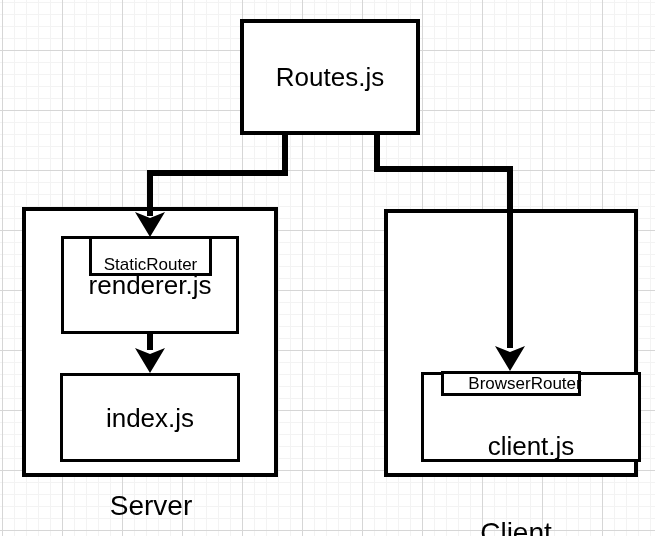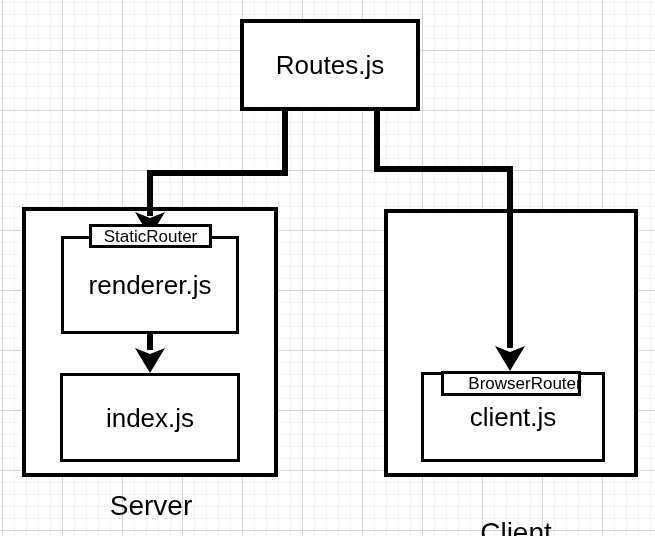--- a/index.html
+++ b/index.html
@@ -98,36 +98,36 @@
   <div class="edge-seg" style="left:507px; top:166px; width:6px; height:182px;"></div>
   <svg class="arrowhead" style="left:495px; top:346px;" width="30" height="25" viewBox="0 0 30 25">
     <polygon points="15,25 0,0 15,6 30,0" fill="currentColor"></polygon>
   </svg>
 
   <div class="edge-seg" style="left:147px; top:322px; width:6px; height:28px;"></div>
   <svg class="arrowhead" style="left:135px; top:348px;" width="30" height="25" viewBox="0 0 30 25">
     <polygon points="15,25 0,0 15,6 30,0" fill="currentColor"></polygon>
   </svg>
 
-  <div class="node thick" style="left:240px; top:19px; width:180px; height:92px;">
+  <div class="node thick" style="left:240px; top:19px; width:180px; height:116px;">
     <span class="lbl">Routes.js</span>
   </div>
 
   <div class="node" style="left:61px; top:236px; width:178px; height:98px;">
     <span class="lbl">renderer.js</span>
   </div>
-  <div class="badge" style="left:89px; top:224px; width:123px; height:24px;align-items:flex-end;">
+  <div class="badge" style="left:89px; top:236px; width:123px; height:40px;align-items:flex-end;">
     <span class="lbl">StaticRouter</span>
   </div>
 
   <div class="node" style="left:60px; top:373px; width:180px; height:89px;">
     <span class="lbl">index.js</span>
   </div>
 
-  <div class="node" style="left:421px; top:372px; width:184px; height:90px;">
+  <div class="node" style="left:421px; top:372px; width:220px; height:90px;align-items:flex-end;">
     <span class="lbl">client.js</span>
   </div>
   <div class="badge" style="left:441px; top:371px; width:140px; height:25px;padding-left:28px;">
     <span class="lbl">BrowserRouter</span>
   </div>
 
   <div class="group-label" style="left:71px; top:492px; width:160px;">
     <span class="lbl">Server</span>
   </div>
   <div class="group-label" style="left:436px; top:519px; width:160px;text-decoration:underline;">

